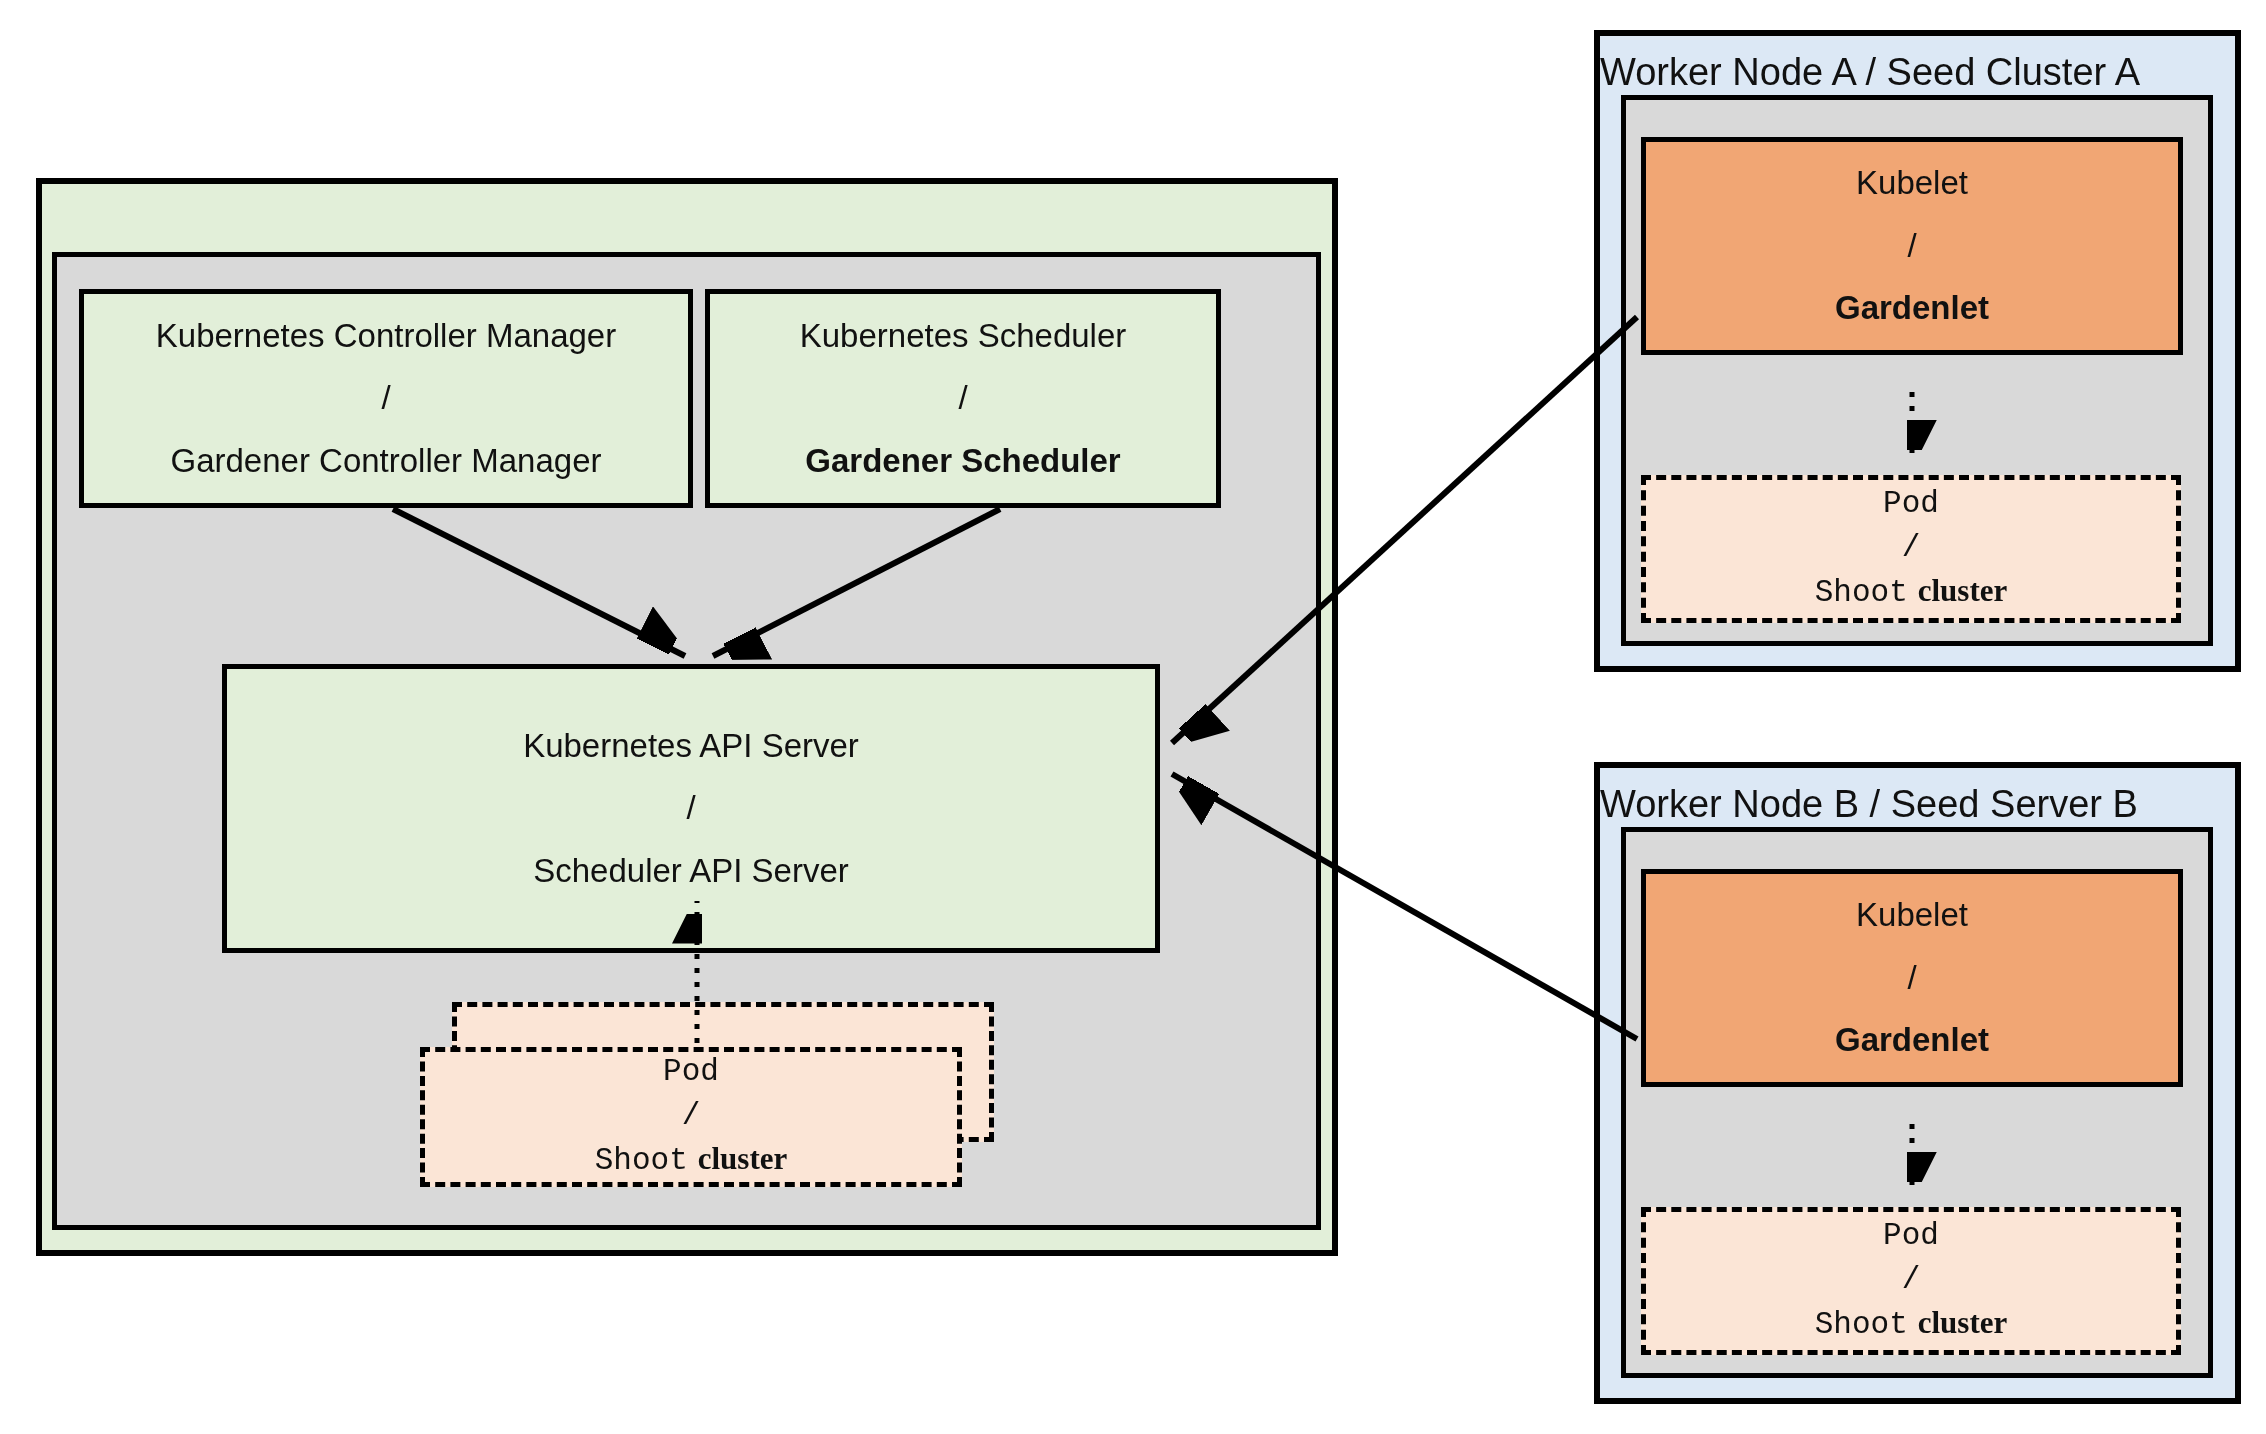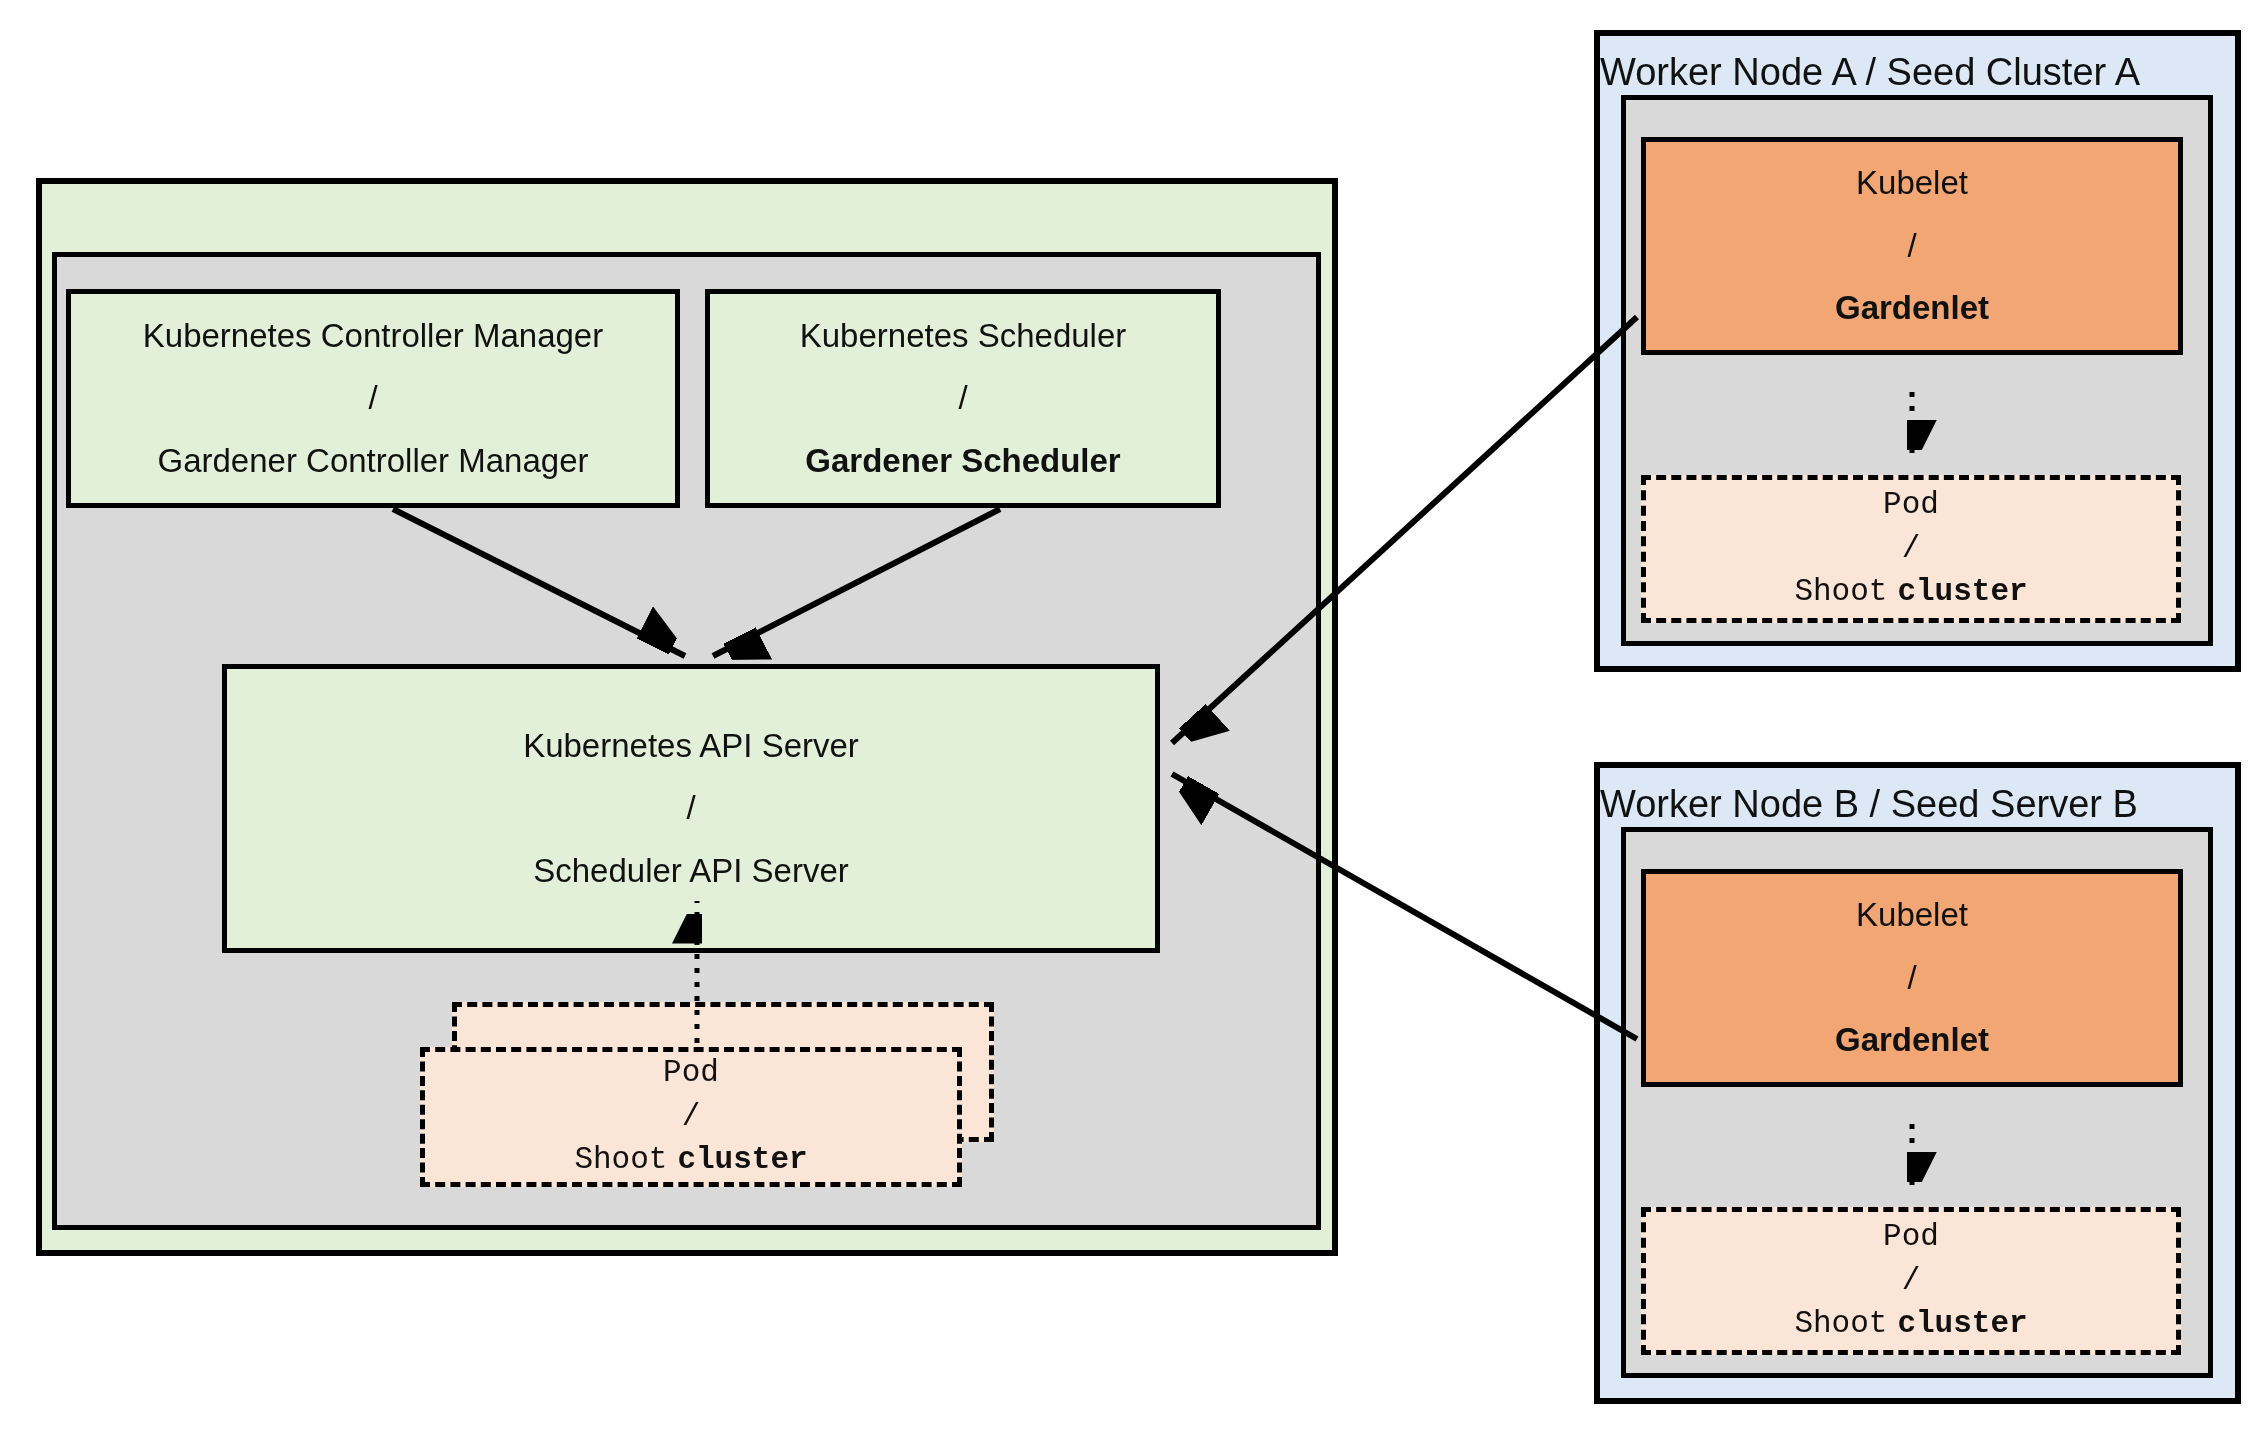--- a/index.html
+++ b/index.html
@@ -20,42 +20,42 @@
   .fill-blue{background:var(--blue);}
   .label{
     display:flex;flex-direction:column;align-items:center;justify-content:center;
     width:100%;height:100%;text-align:center;line-height:1.05;
   }
   .gap-lg{gap:29px;}
   .gap-sm{gap:11px;}
   .fs-box{font-size:33px;gap:28px;}
   .bold{font-weight:bold;}
   .mono-mix{font-family:"Liberation Mono", monospace;font-size:31px;}
-  .mono-mix .sans{font-family:Liberation Mono, monospace;font-size:31px;font-weight:600;margin-left:10px;}
+  .mono-mix .sans{font-family:Liberation Serif, serif;font-size:31px;font-weight:600;margin-left:10px;}
   .cp-title{
     position:absolute;left:50px;top:194px;font-size:37px;line-height:1.1;
   }
   .wn-title{
     position:absolute;width:100%;top:16px;text-align:left;font-size:38px;line-height:1.1;
   }
   svg.overlay{position:absolute;left:0;top:0;pointer-events:none;}
   svg.overlay line{stroke:var(--line);}
 </style>
 </head>
 <body>
 
 <div class="canvas">
 
   <div class="box b6 fill-green" style="left:36px;top:178px;width:1302px;height:1078px;">
     <div class="cp-title">Kubernetes Control Plane / Gardener Control Plane</div>
   </div>
 
   <div class="box fill-gray" style="left:52px;top:252px;width:1269px;height:978px;"></div>
 
-  <div class="box fill-green" style="left:66px;top:289px;width:614px;height:219px;">
+  <div class="box fill-green" style="left:79px;top:289px;width:614px;height:219px;">
     <div class="label gap-lg fs-box">
       <span>Kubernetes Controller Manager</span>
       <span>/</span>
       <span>Gardener Controller Manager</span>
     </div>
   </div>
 
   <div class="box fill-green" style="left:705px;top:289px;width:516px;height:219px;">
     <div class="label gap-lg fs-box">
       <span>Kubernetes Scheduler</span>

